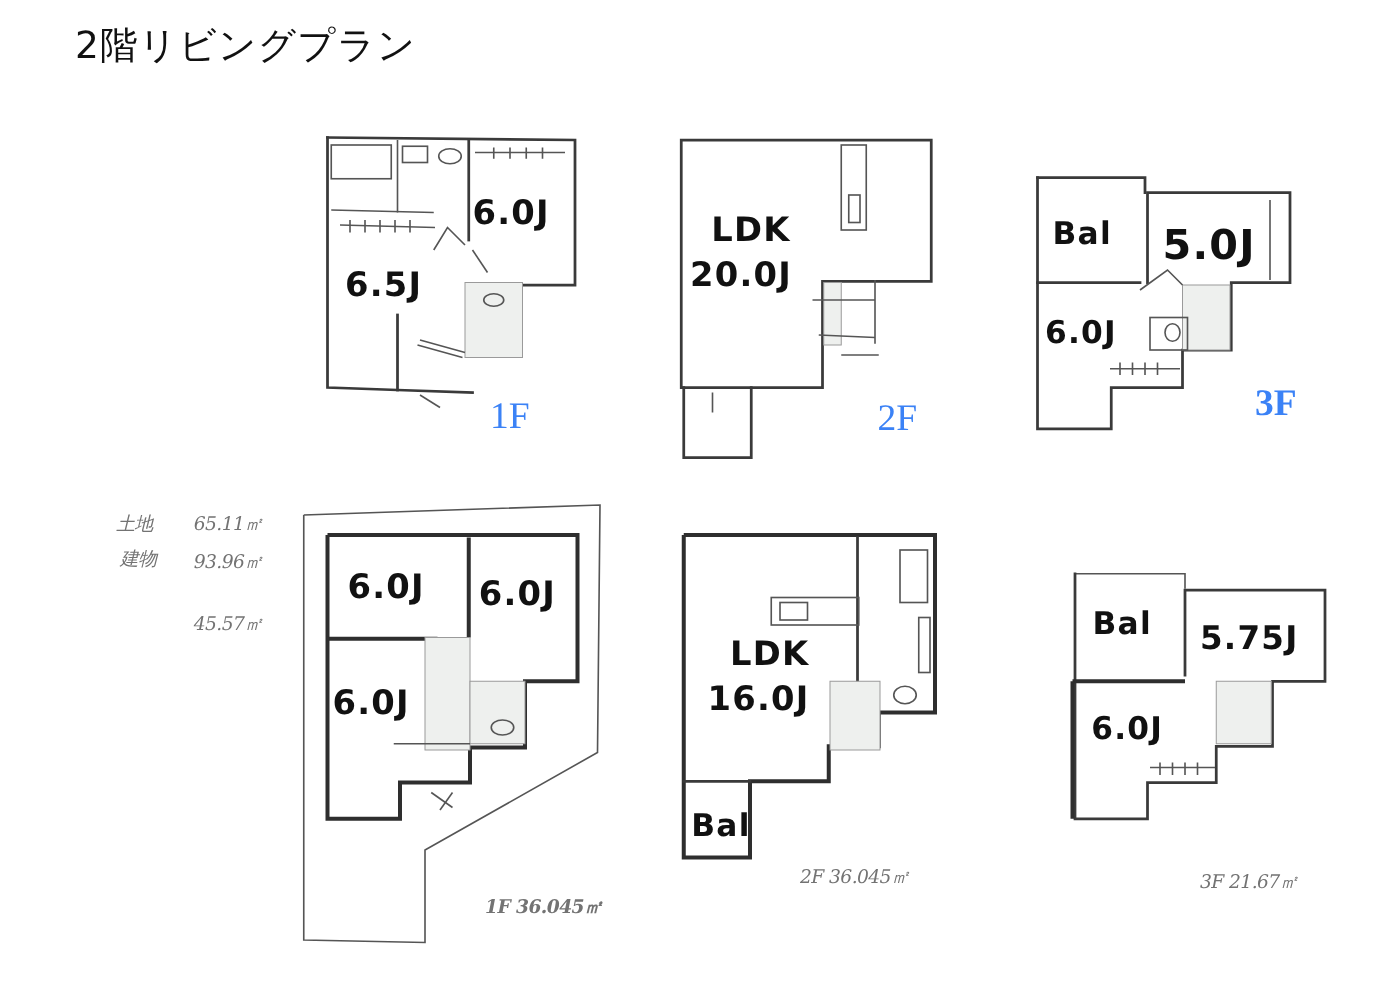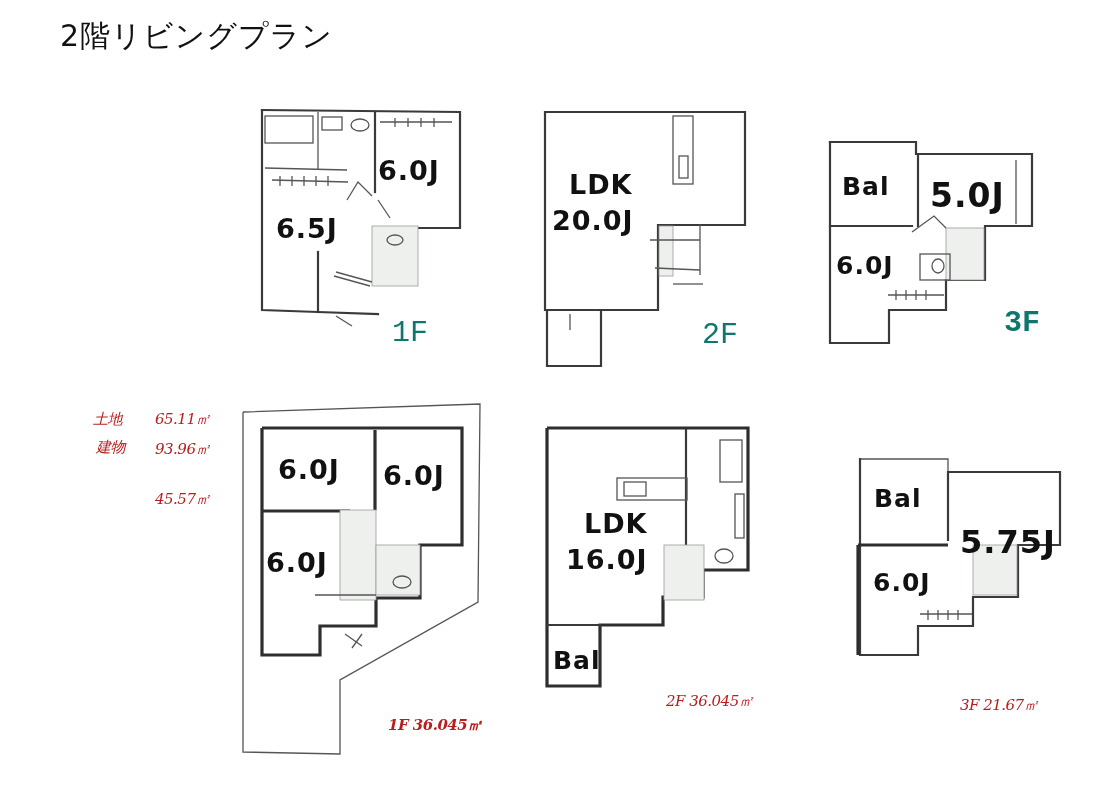--- a/index.html
+++ b/index.html
@@ -4,22 +4,22 @@
   <style>
     html, body { margin: 0; padding: 0; background: #ffffff; }
     body { width: 1120px; height: 800px; position: relative; overflow: hidden; font-family: "DejaVu Sans", sans-serif; }
     .title { position: absolute; left: 60px; top: 16px; font-size: 30px; color: #111; letter-spacing: 1px; font-weight: normal; text-align: right; }
     svg.plans { position: absolute; left: 0; top: 0; }
     .w { stroke: #3a3a3a; stroke-width: 2.2; fill: none; stroke-linecap: square; }
     .wt { stroke: #555; stroke-width: 1.3; fill: none; }
     .wb { stroke: #2e2e2e; stroke-width: 3.2; fill: none; }
     .grid { fill: #eef0ee; stroke: #9a9a9a; stroke-width: 0.8; }
     .room { position: absolute; font-family: "DejaVu Sans", sans-serif; font-weight: bold; color: #111; font-size: 27px; letter-spacing: 1px; white-space: nowrap; line-height: 1; }
-    .floor { position: absolute; font-family: Liberation Mono, monospace; color: #0f766e; font-size: 30px; line-height: 1; }
-    .note { position: absolute; font-family: "DejaVu Serif", serif; color: #b91c1c; font-size: 15px; font-style: italic; white-space: nowrap; letter-spacing: -0.5px; }
+    .floor { position: absolute; font-family: Liberation Serif, serif; color: #3b82f6; font-size: 30px; line-height: 1; }
+    .note { position: absolute; font-family: "DejaVu Serif", serif; color: #737373; font-size: 15px; font-style: italic; white-space: nowrap; letter-spacing: -0.5px; }
     .center { text-align: center; }
   </style>
 </head>
 <body>
 
 <div class="title">2階リビングプラン</div>
 
 <svg class="plans" width="1120" height="800" viewBox="0 0 1120 800">
 
   <g>
@@ -146,18 +146,18 @@
 <div class="note" style="left:155px; top:490px;">45.57㎡</div>
 
 <div class="room" style="left:278px; top:456px;">6.0J</div>
 <div class="room" style="left:383px; top:462px;">6.0J</div>
 <div class="room" style="left:266px; top:549px;">6.0J</div>
 <div class="note" style="left:388px; top:716px;font-weight:bold;">1F 36.045㎡</div>
 
 <div class="room" style="left:584px; top:510px;">LDK</div>
 <div class="room" style="left:566px; top:546px;">16.0J</div>
 <div class="room" style="left:553px; top:648px; font-size:25px;">Bal</div>
-<div class="note" style="left:640px; top:692px;margin-left:26px;">2F 36.045㎡</div>
+<div class="note" style="left:640px; top:692px;">2F 36.045㎡</div>
 
 <div class="room" style="left:874px; top:486px; font-size:25px;">Bal</div>
-<div class="room" style="left:960px; top:498px; font-size:32px;margin-top:28px;">5.75J</div>
+<div class="room" style="left:960px; top:498px; font-size:26px;">5.75J</div>
 <div class="room" style="left:873px; top:570px; font-size:25px;">6.0J</div>
 <div class="note" style="left:960px; top:696px;">3F 21.67㎡</div>
 
 </body></html>

